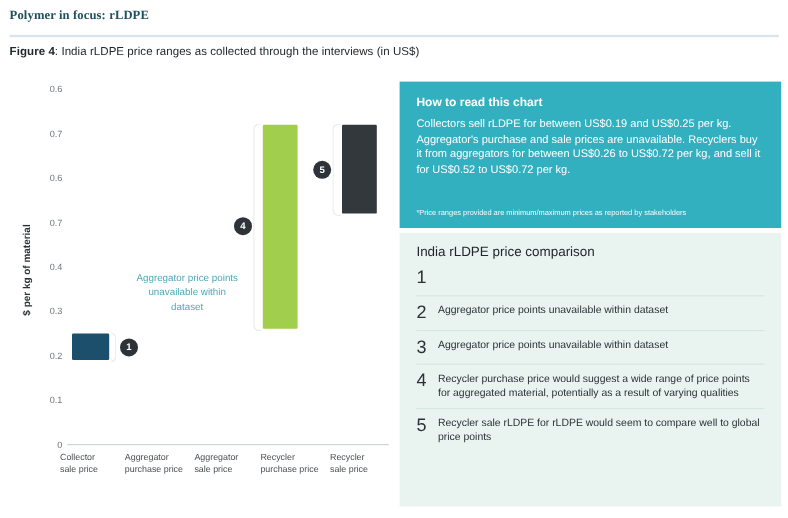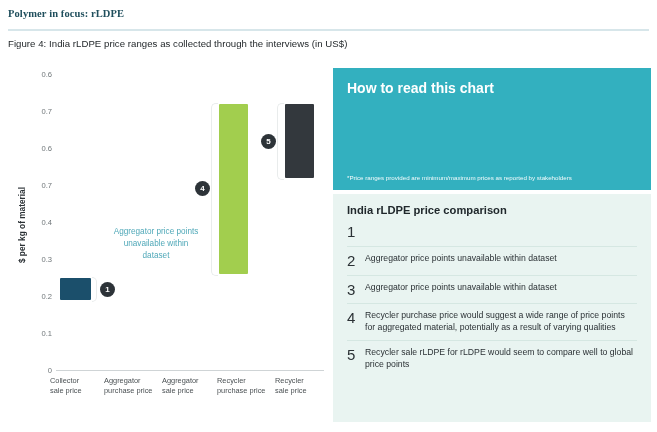--- a/index.html
+++ b/index.html
@@ -19,21 +19,21 @@
     font-family: Liberation Serif, serif;
   }
   .hrule {
     position: absolute; left: 8px; top: 29px; width: 641px; height: 2px;
     background: #d7e6ea;
   }
   .fig-caption {
     position: absolute; left: 8px; top: 38px;
     font-size: 9.6px; color: #23282b; letter-spacing: .05px;
   }
-  .fig-caption b { font-weight: normal; }
+  .fig-caption b { font-weight: bold; }
 
   
   #chart { position: absolute; left: 0px; top: 70px; width: 330px; height: 345px; }
   .ylabel {
     position: absolute; left: -28px; top: 150px; width: 100px;
     transform: rotate(-90deg); transform-origin: center center;
     text-align: center; font-size: 8.3px; font-weight: bold; color: #2b3135;
   }
   .ytick {
     position: absolute; left: 26px; width: 26px; text-align: right;
@@ -68,29 +68,29 @@
   .xlab {
     position: absolute; text-align: left; font-size: 7.4px;
     line-height: 1.32; color: #4a5053;
   }
 
   
   #howto {
     position: absolute; left: 333px; top: 68px; width: 318px; height: 122px;
     background: #33b0bf; color: #ffffff; padding: 12px 14px 0 14px;
   }
-  #howto h3 { font-size: 14px; font-weight: bold; margin-bottom: 6px; }
+  #howto h3 { font-size: 10px; font-weight: bold; margin-bottom: 6px; }
   #howto p { font-size: 9.2px; line-height: 1.38; }
   #howto .foot { position: absolute; left: 14px; bottom: 9px; font-size: 6.2px; opacity: .95; }
 
   #compare {
     position: absolute; left: 333px; top: 194px; width: 318px; height: 228px;
     background: #e9f4f1; padding: 10px 14px;
   }
-  #compare h3 { font-size: 11.2px; font-weight: bold; color: #20282c; margin-bottom: 4px; }
+  #compare h3 { font-size: 11.2px; font-weight: normal; color: #20282c; margin-bottom: 4px; }
   .cmp-row { display: flex; align-items: flex-start; padding: 6px 0 6px 0; border-top: 1px solid #d5e7e2; }
   .cmp-row:first-of-type { border-top: none; padding-top: 4px; }
   .cmp-num { width: 18px; flex: 0 0 18px; font-size: 15px; color: #2b3135; line-height: 1.05; }
   .cmp-txt { font-size: 8.7px; line-height: 1.36; color: #2b3135; }
 </style>
 </head>
 <body>
 
 <div id="page">
 
@@ -152,20 +152,21 @@
     </div>
     <div class="xlab" style="left:275px; top:306px; width:52px;">
       <div>Recycler</div>
       <div>sale price</div>
     </div>
 
   </div>
 
   <div id="howto">
     <h3>How to read this chart</h3>
+    <p>Collectors sell rLDPE for between US$0.19 and US$0.25 per kg. Aggregator's purchase and sale prices are unavailable. Recyclers buy it from aggregators for between US$0.26 to US$0.72 per kg, and sell it for US$0.52 to US$0.72 per kg.</p>
     <div class="foot">*Price ranges provided are minimum/maximum prices as reported by stakeholders</div>
   </div>
 
   <div id="compare">
     <h3>India rLDPE price comparison</h3>
 
     <div class="cmp-row">
       <div class="cmp-num">1</div>
     </div>
     <div class="cmp-row">

